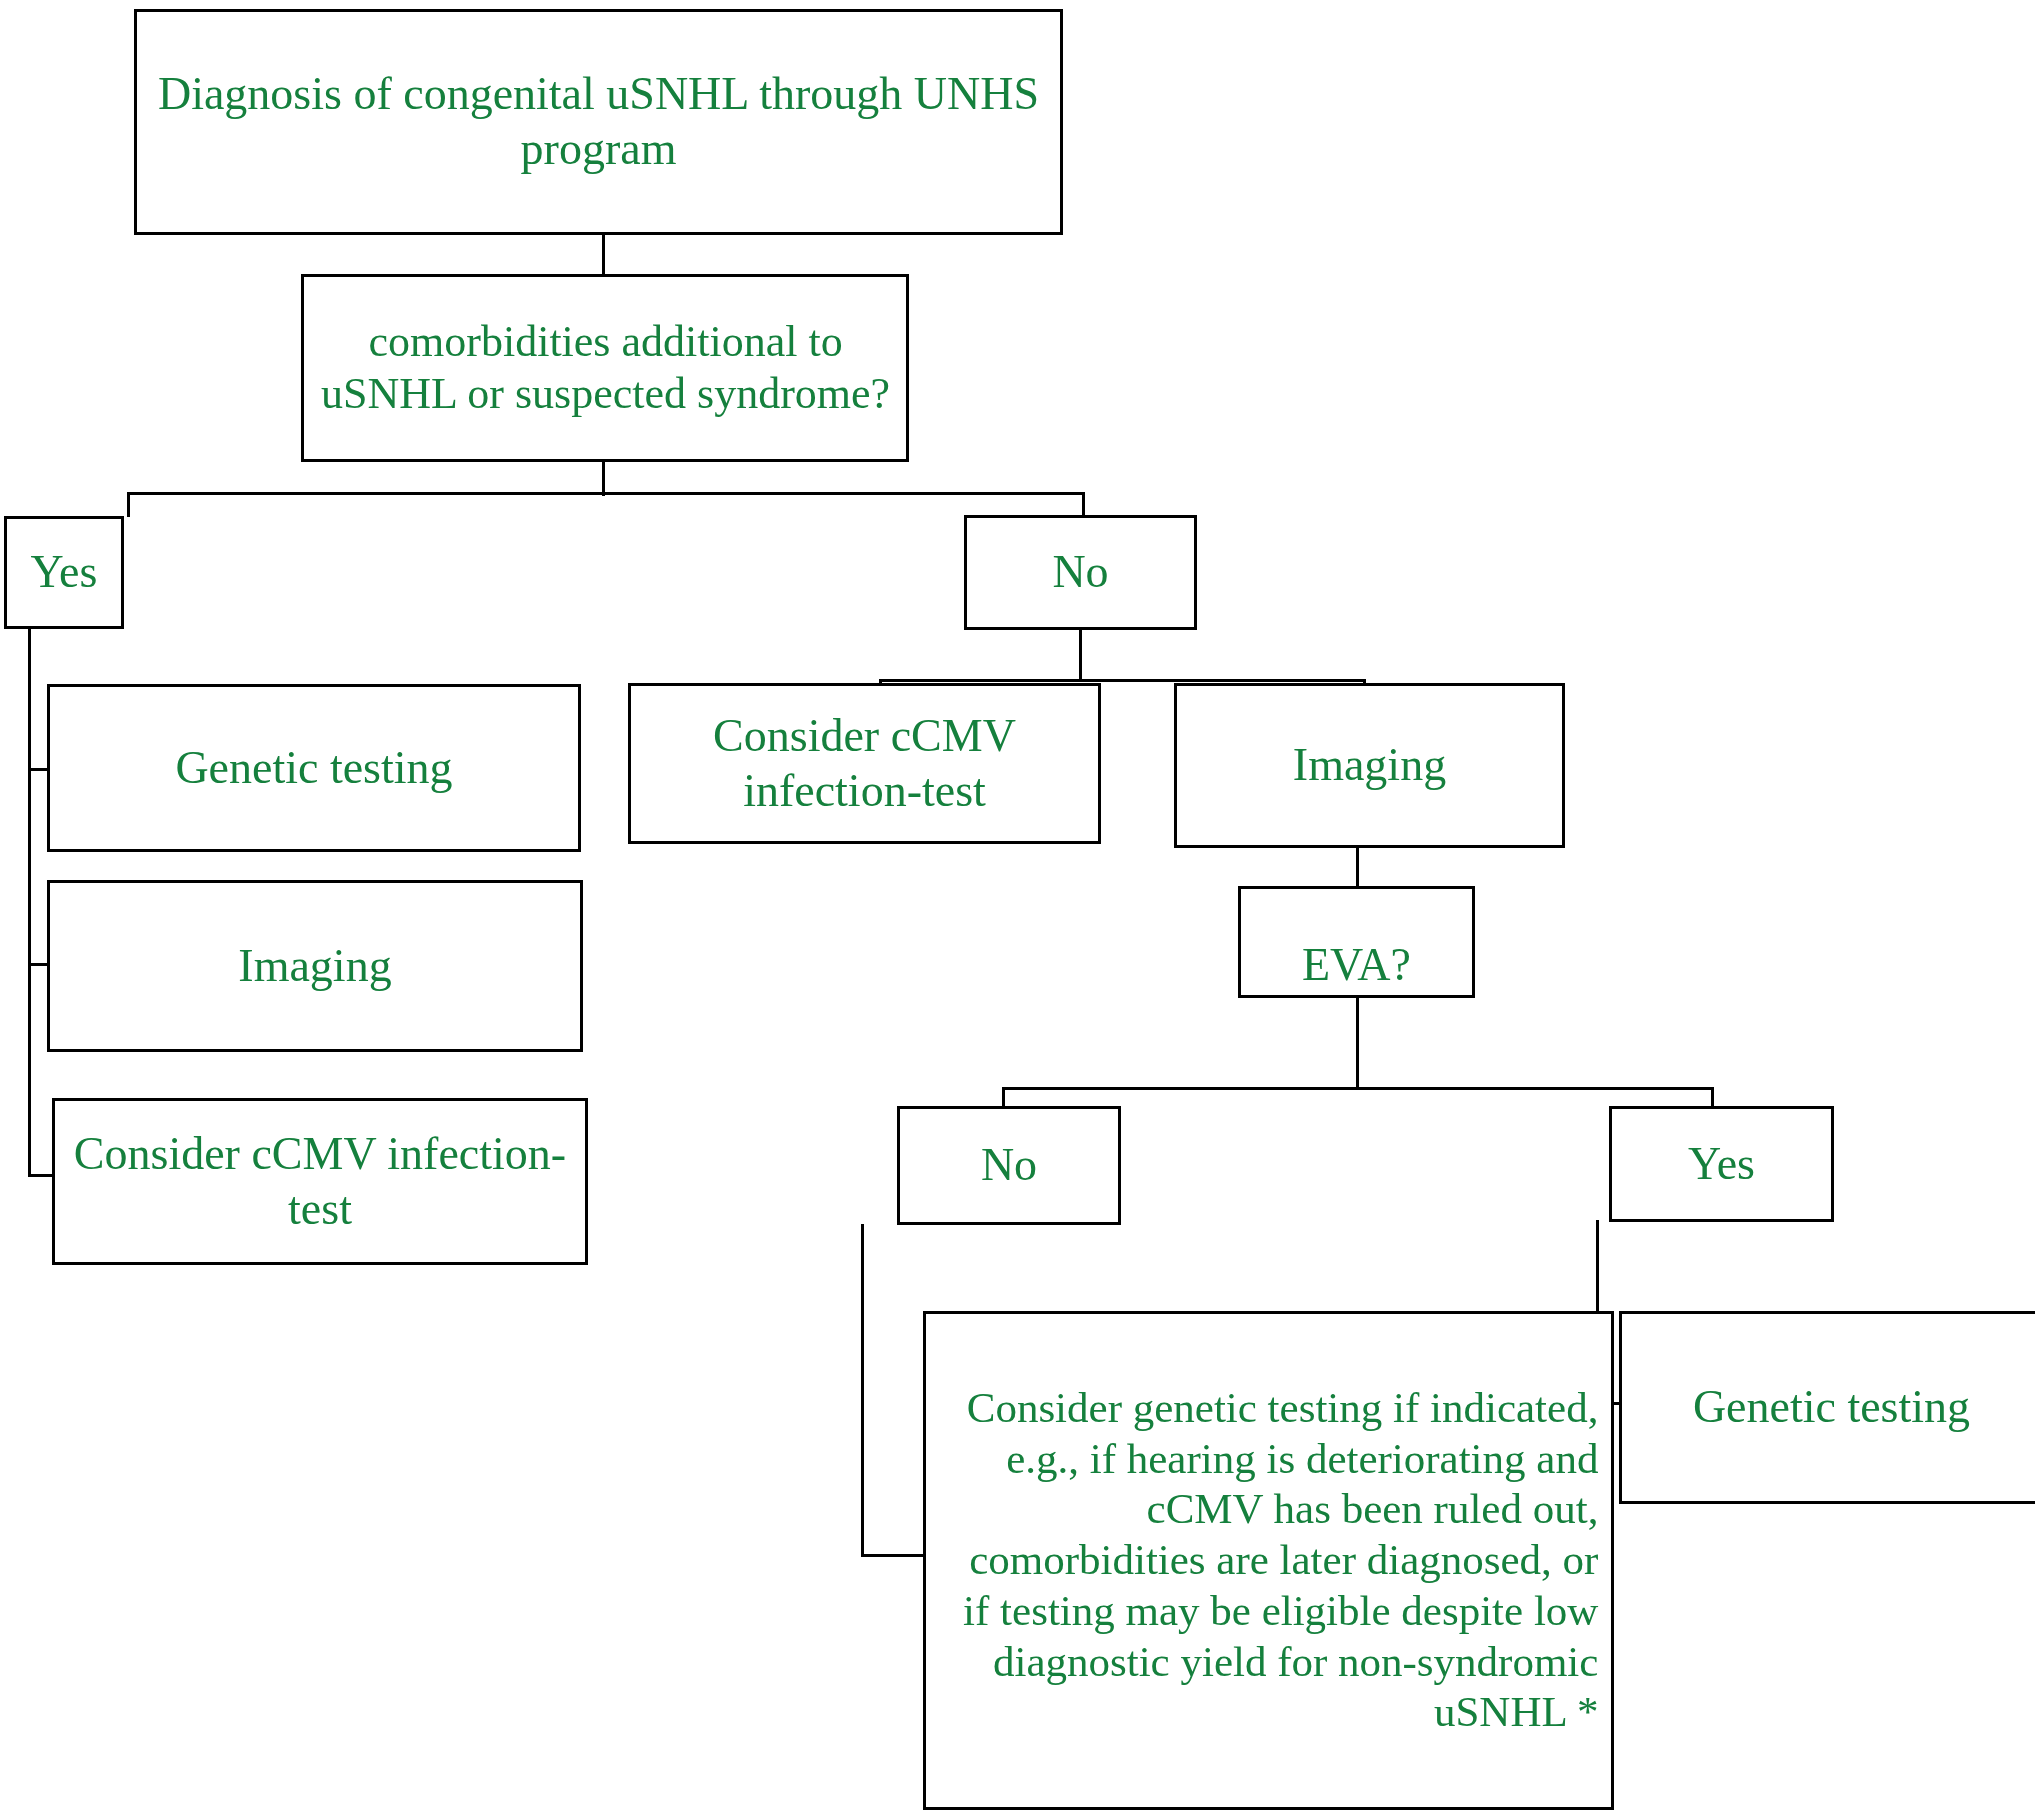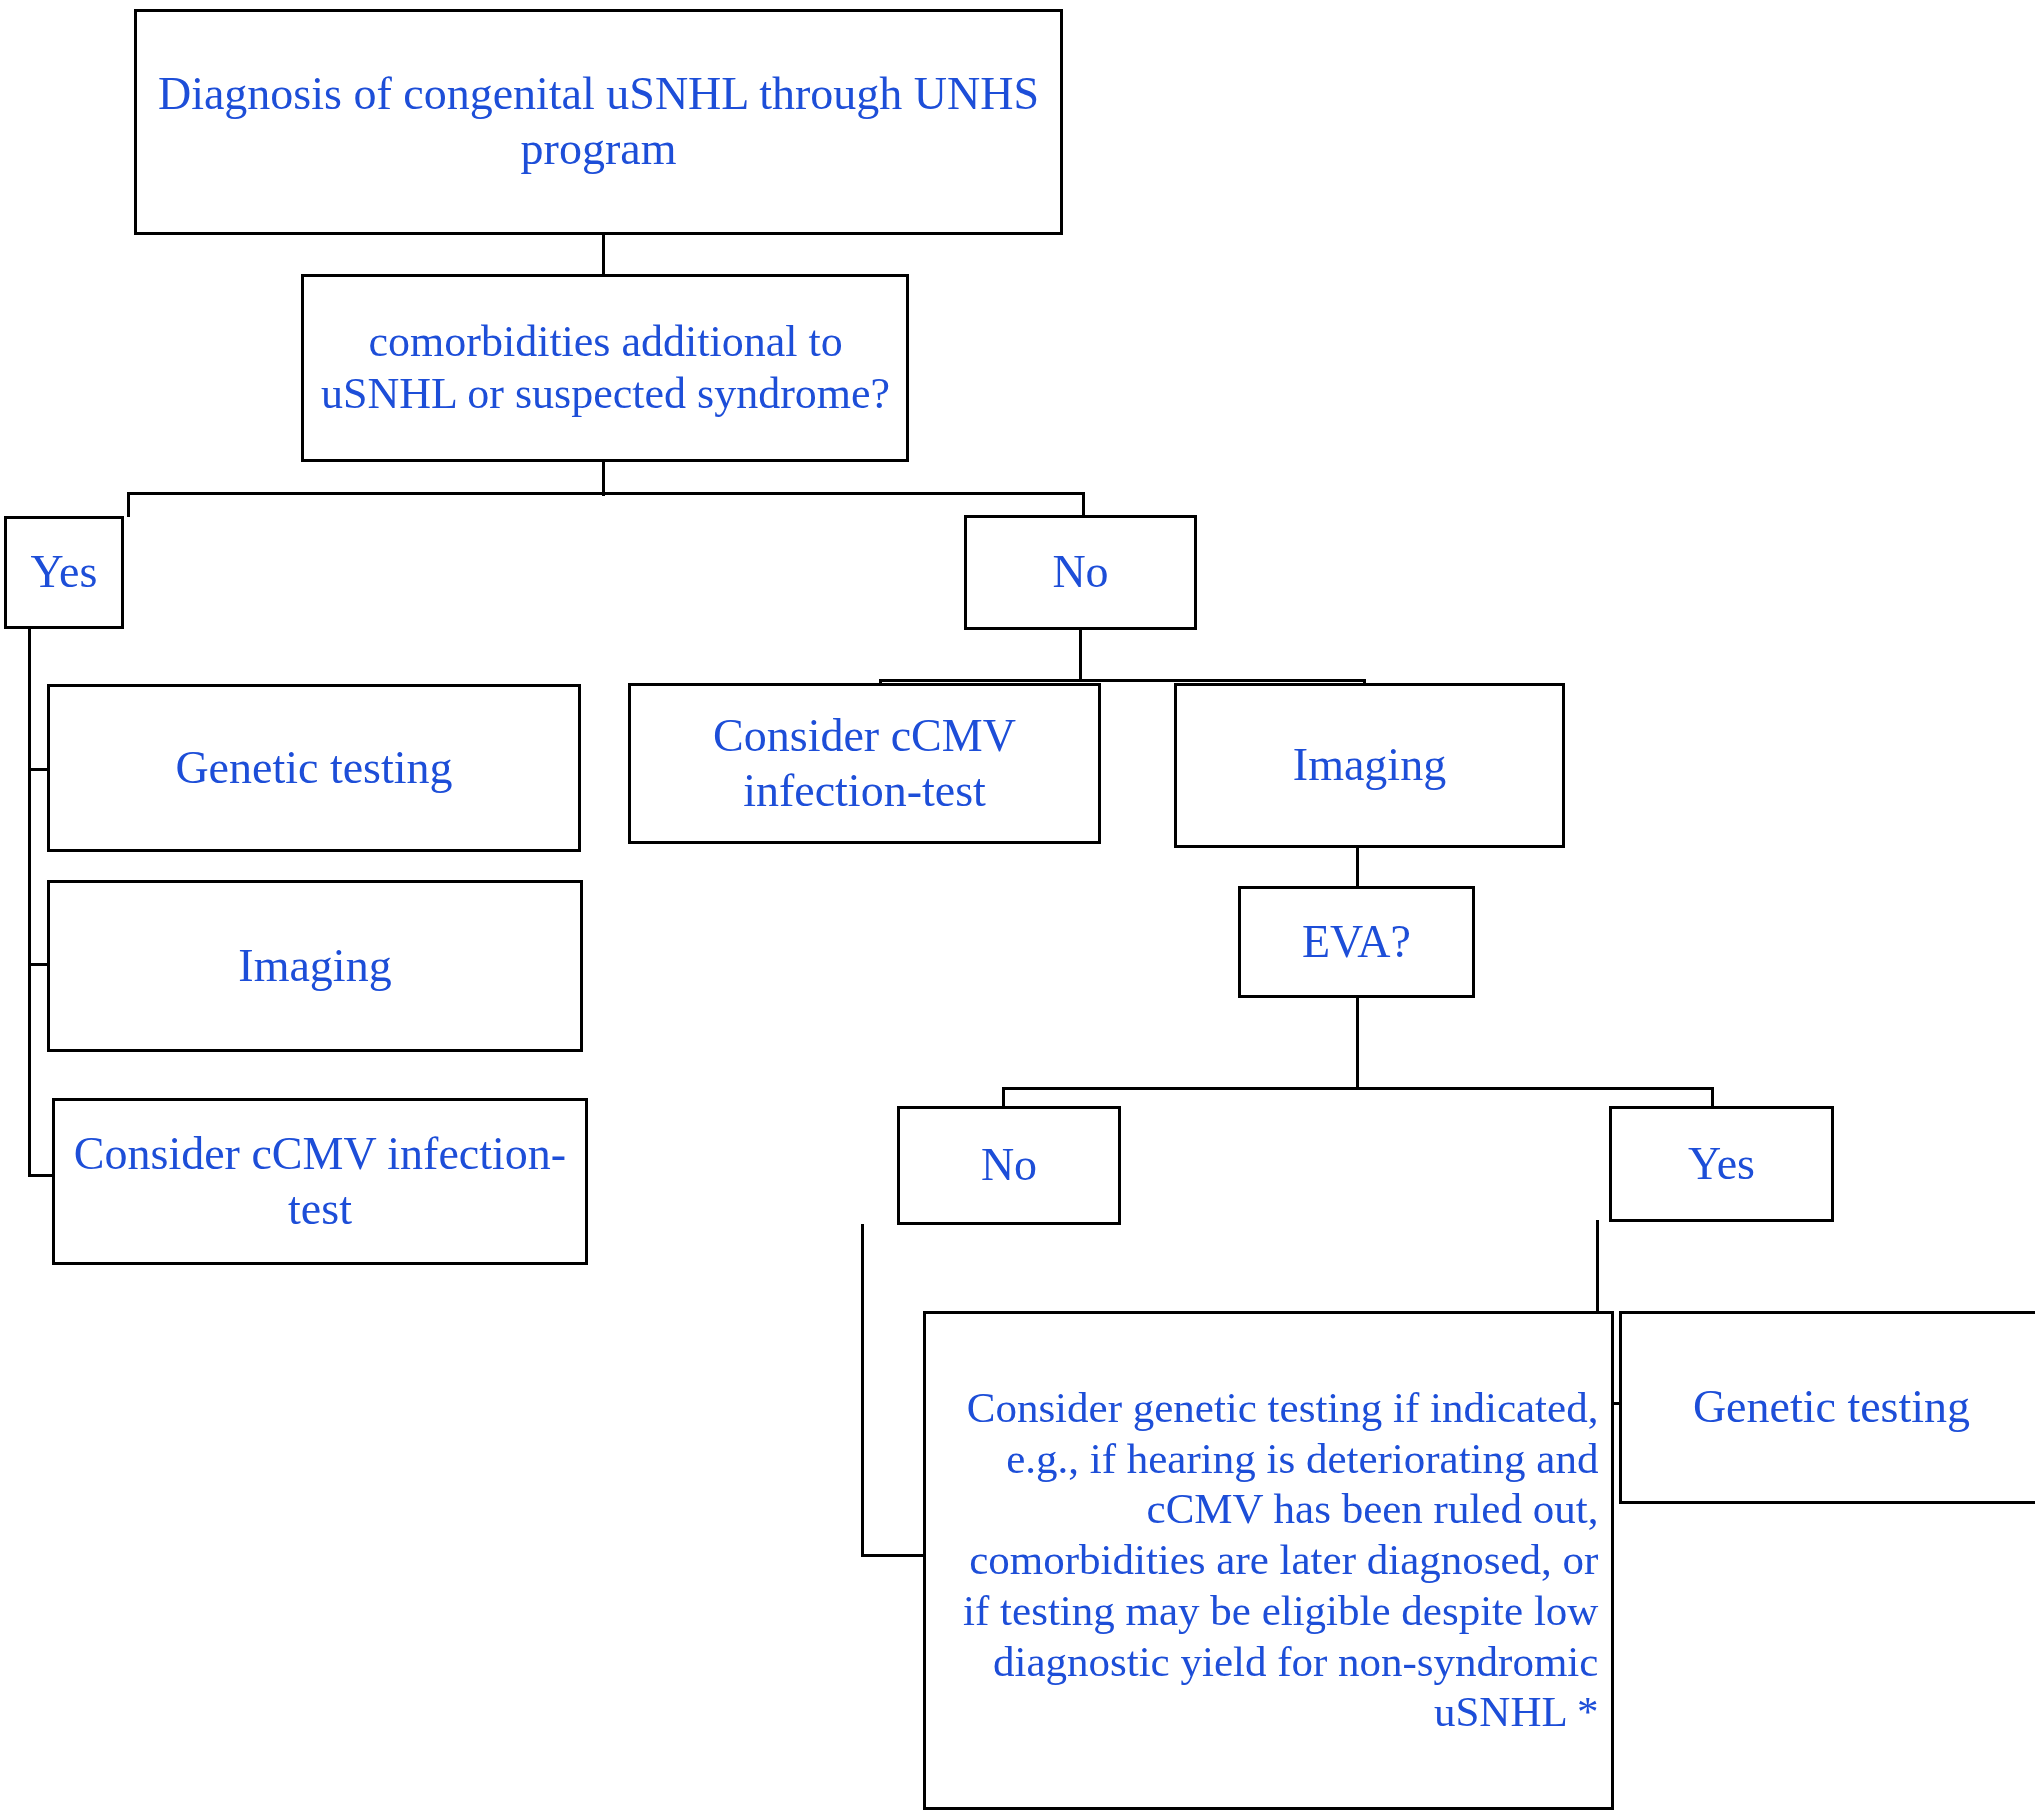--- a/index.html
+++ b/index.html
@@ -23,21 +23,21 @@
     position: absolute;
     box-sizing: border-box;
     border: 3.4px solid #000000;
     background: #ffffff;
     display: flex;
     align-items: center;
     justify-content: center;
     text-align: center;
     line-height: 1.18;
     padding: 2.9px 6.8px;
-    color: #1d4ed8;
+    color: #15803d;
   }
   .node .node-text {
     display: block;
     width: 100%;
     white-space: pre-line;
   }
   .fs-big   { font-size: 46px; }
   .fs-med   { font-size: 44px; }
   .fs-small { font-size: 43px; }
   .connector {
@@ -111,21 +111,21 @@
   </div>
 
   <div class="node fs-big" style="left:628px; top:683px; width:473px; height:161px;">
     <span class="node-text">Consider cCMV infection-test</span>
   </div>
 
   <div class="node fs-big" style="left:1174px; top:683px; width:391px; height:165px;">
     <span class="node-text">Imaging</span>
   </div>
 
-  <div class="node fs-big" style="left:1238px; top:886px; width:237px; height:112px;">
+  <div class="node fs-big" style="left:1238px; top:886px; width:237px; height:112px;align-items:flex-end;">
     <span class="node-text">EVA?</span>
   </div>
 
   <div class="node fs-big" style="left:897px; top:1106px; width:224px; height:119px;">
     <span class="node-text">No</span>
   </div>
 
   <div class="node fs-big" style="left:1609px; top:1106px; width:225px; height:116px;">
     <span class="node-text">Yes</span>
   </div>

